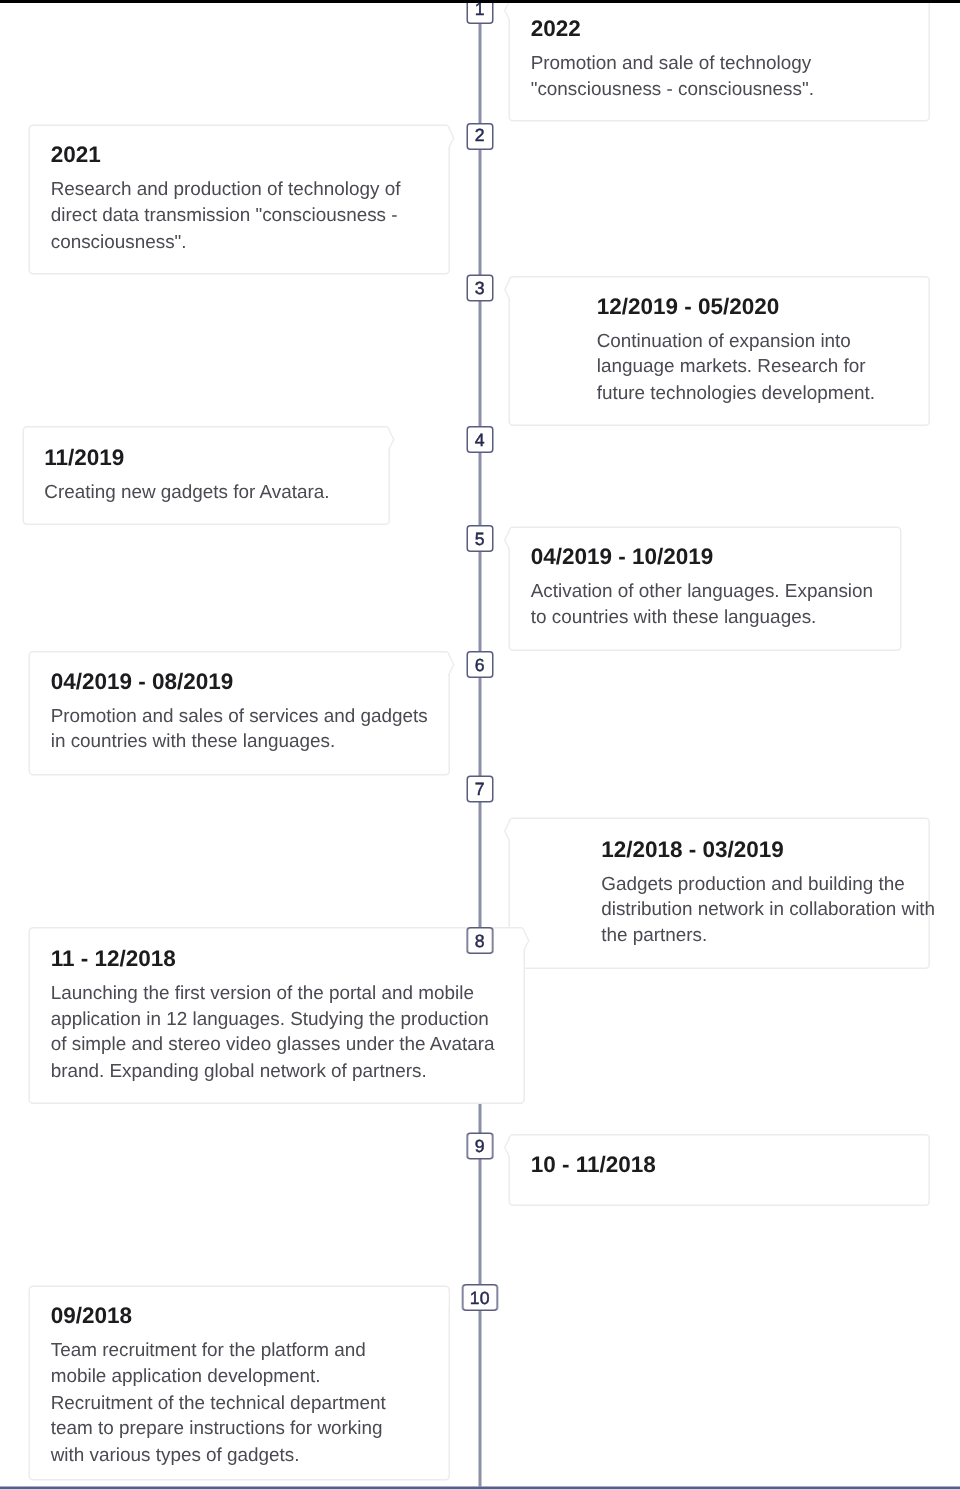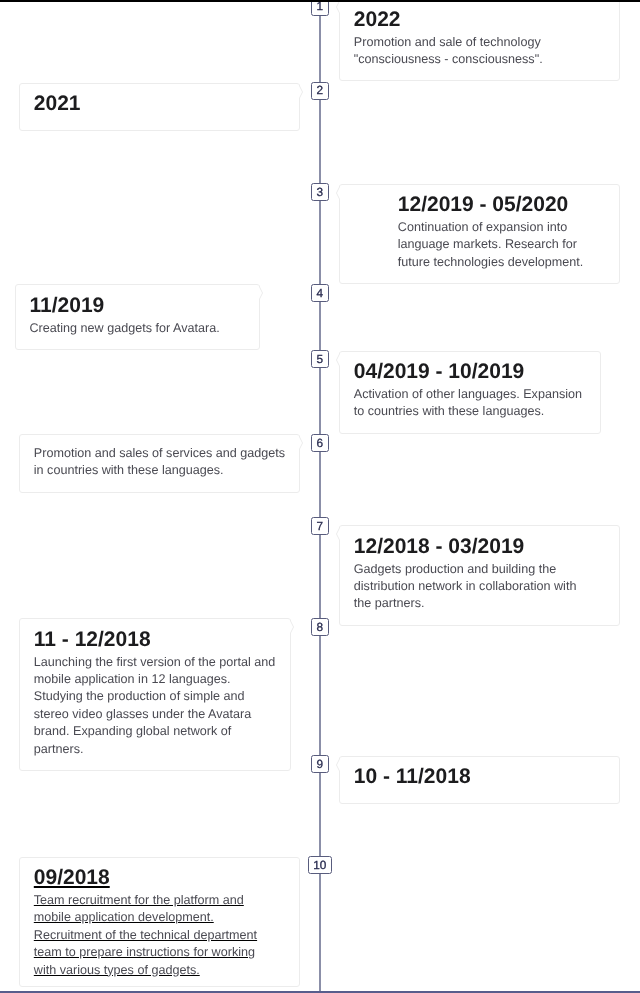--- a/index.html
+++ b/index.html
@@ -20,21 +20,21 @@
     display:flex; align-items:center; justify-content:center;
     z-index:20;
   }
   .card {
     position:absolute; box-sizing:border-box;
     background:#fff; border:1px solid #ececec; border-radius:3px;
     z-index:10;
   }
   .card .inner { padding:10.5px 13.5px 12px 13.5px; }
   .card h3, .card p, .badge span { transform:translateZ(0); }
-  .card h3 { margin:0 0 4px 0; font-size:21px; font-weight:bold; line-height:20px; color:#1c1c1e; letter-spacing:0; }
+  .card h3 { margin:0 0 4px 0; font-size:15px; font-weight:bold; line-height:20px; color:#1c1c1e; letter-spacing:0; }
   .card p { margin:0; font-size:12.6px; line-height:17.4px; color:#4a4a52; }
   .card.narrow p { width:245px; }
   .card.narrow2 p { width:243px; }
   
   .card .arw, .card .arw2 { position:absolute; width:0; height:0; }
   .card.right .arw  { left:-4px;  top:0px; border-top:8px solid transparent; border-bottom:8px solid transparent; border-right:4px solid #ececec; }
   .card.right .arw2 { left:-3px;  top:0px; border-top:8px solid transparent; border-bottom:8px solid transparent; border-right:4px solid #fff; }
   .card.left  .arw  { right:-4px; top:0px; border-top:8px solid transparent; border-bottom:8px solid transparent; border-left:4px solid #ececec; }
   .card.left  .arw2 { right:-3px; top:0px; border-top:8px solid transparent; border-bottom:8px solid transparent; border-left:4px solid #fff; }
 </style>
@@ -51,20 +51,21 @@
     <h3>2022</h3>
     <p>Promotion and sale of technology "consciousness - consciousness".</p>
   </div>
 </div>
 
 <div class="card left" style="left:19.3px; top:82.5px; width:281px;">
   <span class="arw"></span>
   <span class="arw2"></span>
   <div class="inner">
     <h3>2021</h3>
+    <p>Research and production of technology of direct data transmission "consciousness - consciousness".</p>
   </div>
 </div>
 
 <div class="card right" style="left:339.3px; top:183.5px; width:281px;padding-left:44px;">
   <span class="arw"></span>
   <span class="arw2"></span>
   <div class="inner">
     <h3>12/2019 - 05/2020</h3>
     <p>Continuation of expansion into language markets. Research for future technologies development.</p>
   </div>
@@ -85,51 +86,52 @@
   <div class="inner">
     <h3>04/2019 - 10/2019</h3>
     <p>Activation of other languages. Expansion to countries with these languages.</p>
   </div>
 </div>
 
 <div class="card left" style="left:19.3px; top:433.5px; width:281px;">
   <span class="arw"></span>
   <span class="arw2"></span>
   <div class="inner">
+    <h3>04/2019 - 08/2019</h3>
     <p>Promotion and sales of services and gadgets in countries with these languages.</p>
   </div>
 </div>
 
-<div class="card right narrow2" style="left:339.3px; top:525px; width:281px;">
+<div class="card right narrow2" style="left:339.3px; top:545px; width:281px;padding-left:47px;">
   <span class="arw"></span>
   <span class="arw2"></span>
   <div class="inner">
     <h3>12/2018 - 03/2019</h3>
     <p>Gadgets production and building the distribution network in collaboration with the partners.</p>
   </div>
 </div>
 
-<div class="card left" style="left:19.3px; top:618px; width:272px;">
+<div class="card left" style="left:19.3px; top:618px; width:331px;">
   <span class="arw"></span>
   <span class="arw2"></span>
   <div class="inner">
     <h3>11 - 12/2018</h3>
     <p>Launching the first version of the portal and mobile application in 12 languages. Studying the production of simple and stereo video glasses under the Avatara brand. Expanding global network of partners.</p>
   </div>
 </div>
 
 <div class="card right" style="left:339.3px; top:755.5px; width:281px;">
   <span class="arw"></span>
   <span class="arw2"></span>
   <div class="inner">
     <h3>10 - 11/2018</h3>
   </div>
 </div>
 
-<div class="card left narrow" style="left:19.3px; top:856.5px; width:281px; height:130px; overflow:hidden;text-decoration:underline;">
+<div class="card left narrow" style="left:19.3px; top:856.5px; width:281px; height:130px; overflow:hidden;">
   <span class="arw"></span>
   <span class="arw2"></span>
   <div class="inner">
     <h3>09/2018</h3>
     <p>Team recruitment for the platform and mobile application development. Recruitment of the technical department team to prepare instructions for working with various types of gadgets.</p>
   </div>
 </div>
 
 <div class="badge" style="left:310.8px; top:-2.4px; width:18px; height:18px;">
     <span>1</span>

